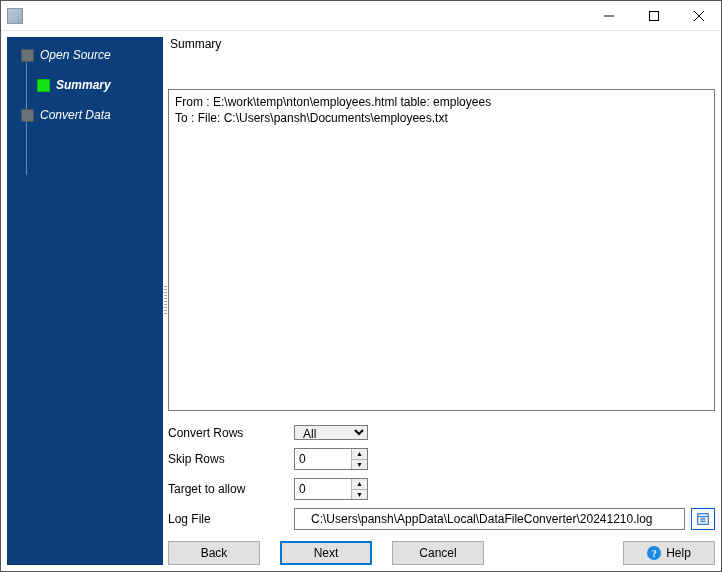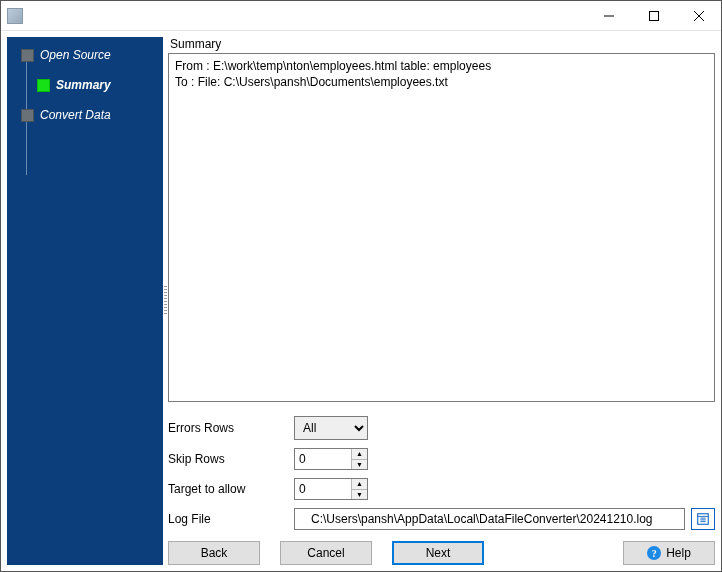--- a/index.html
+++ b/index.html
@@ -96,34 +96,35 @@
   }
   .section-label { margin: 0 0 2px 2px; }
   .summary-box {
     flex:1;
     border: 1px solid #7a7a7a;
     background:#fff;
     padding:4px 6px;
     overflow:auto;
     white-space:pre-wrap;
     line-height:1.35;
+    margin-top:36px;
   }
 
   .form {
     margin-top:14px;
   }
   .row {
     display:flex; align-items:center;
     margin-bottom:8px;
   }
   .row .flabel {
     width:126px;
   }
   select.convert {
-    width:74px; height:24px;
+    width:74px; height:15px;
     border:1px solid #7a7a7a;
     background:#efefef;
     font: inherit;
     padding-left:4px;
   }
   .spin {
     display:flex;
     width:74px; height:22px;
     border:1px solid #7a7a7a;
   }
@@ -245,21 +246,21 @@
       <div class="grip"></div>
     </div>
 
   <div class="main">
     <div class="section-label">Summary</div>
     <div class="summary-box">From : E:\work\temp\nton\employees.html table: employees
 To : File: C:\Users\pansh\Documents\employees.txt</div>
 
     <div class="form">
       <div class="row">
-        <div class="flabel">Errors Rows</div>
+        <div class="flabel">Convert Rows</div>
         <select class="convert">
           <option>All</option>
         </select>
       </div>
       <div class="row">
         <div class="flabel">Skip Rows</div>
         <div class="spin">
           <input type="text" value="0" style="">
           <div class="spinbtns">
             <div class="sb">▲</div>
@@ -287,22 +288,22 @@
             <line x1="5" y1="7" x2="11" y2="7" stroke="#0a5fbf" stroke-width="1"></line>
             <line x1="5" y1="9" x2="11" y2="9" stroke="#0a5fbf" stroke-width="1"></line>
             <line x1="5" y1="11" x2="11" y2="11" stroke="#0a5fbf" stroke-width="1"></line>
           </svg>
         </button>
       </div>
     </div>
 
     <div class="footer">
       <button class="btn">Back</button>
+      <button class="btn primary">Next</button>
       <button class="btn">Cancel</button>
-      <button class="btn primary">Next</button>
       <div class="spacer"></div>
       <button class="btn help">
         <span class="help-ico">?</span>
         <span>Help</span>
       </button>
     </div>
   </div>
 </div>
 
 </body></html>

